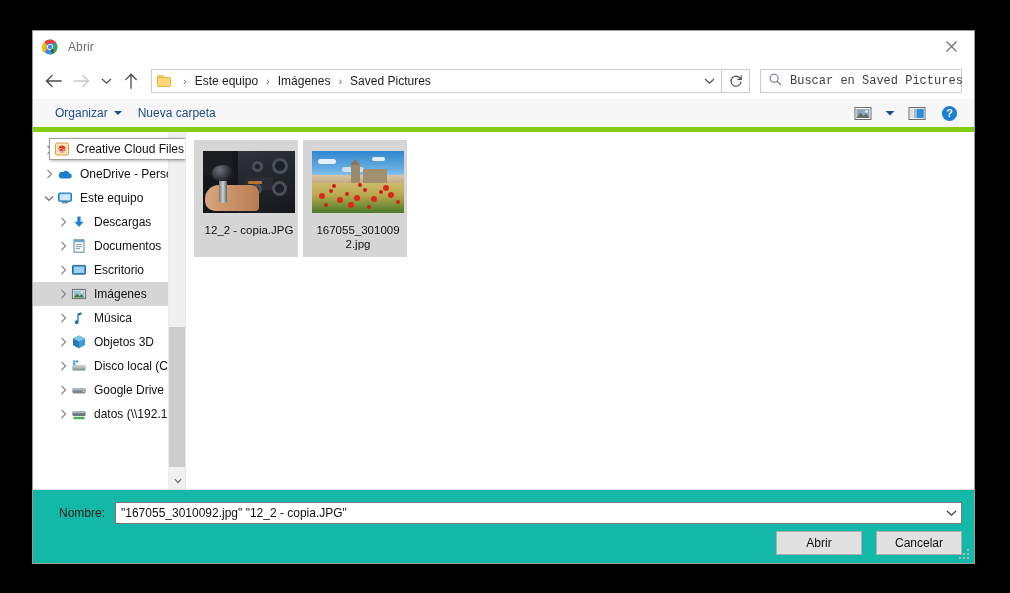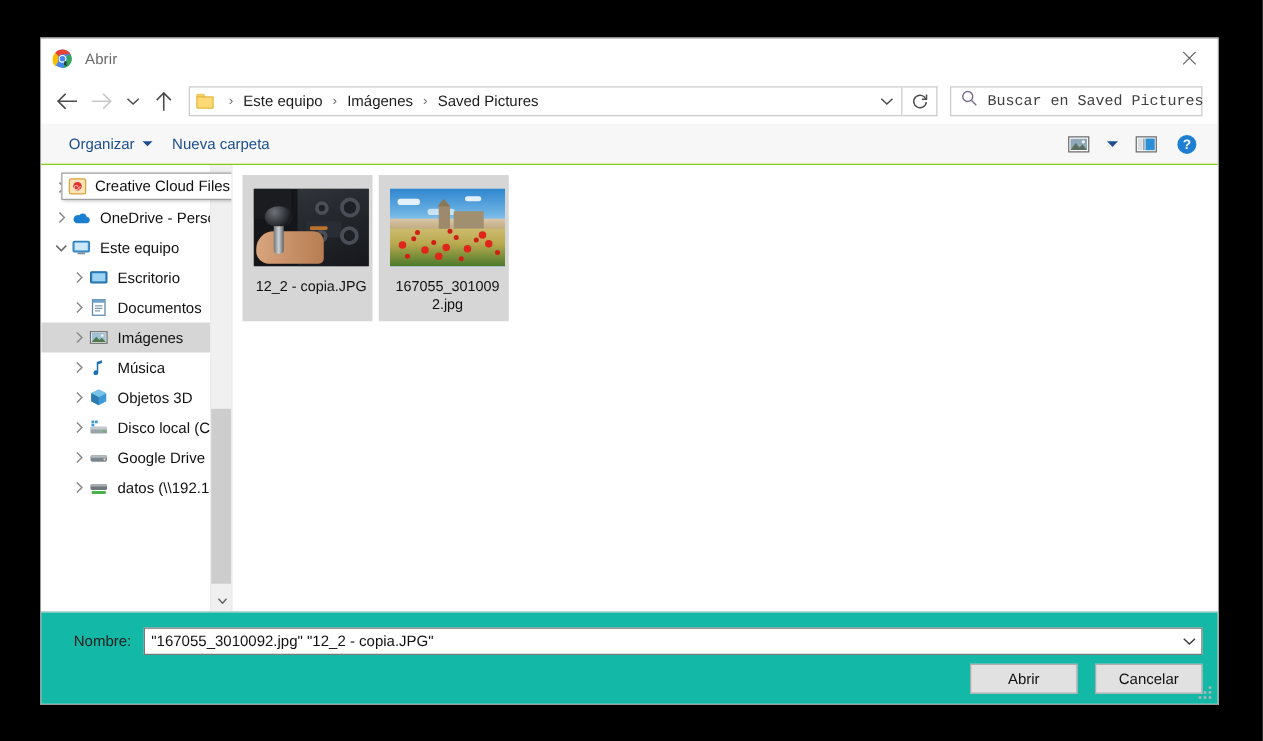--- a/index.html
+++ b/index.html
@@ -89,21 +89,21 @@
   .searchbox {
     width: 202px; height: 24px; margin-left: 10px; flex: 0 0 202px;
     border: 1px solid #cccccc; background: #fff;
     display: flex; align-items: center; padding-left: 8px;
   }
   .searchbox .ph { font-size: 12px; color: #404040; margin-left: 8px; white-space: nowrap; font-family: Liberation Mono, monospace; }
 
   
   .cmdbar {
     height: 33px; flex: 0 0 33px;
-    background: #f7f7f7; border-bottom: 1px solid #84cc16;
+    background: #f7f7f7; border-bottom: 5px solid #84cc16;
     display: flex; align-items: center; padding: 0 10px 0 14px;
   }
   .cmd-item {
     font-size: 12px; color: #1b4d8e; padding: 4px 8px; display: flex; align-items: center; gap: 6px;
     white-space: nowrap;
   }
   .cmd-item .tri { width: 0; height: 0; border-left: 4px solid transparent; border-right: 4px solid transparent; border-top: 4px solid #1b4d8e; }
   .cmd-spacer { flex: 1 1 auto; }
   .cmd-right { display: flex; align-items: center; gap: 2px; }
   .iconbtn { width: 30px; height: 26px; display:flex; align-items:center; justify-content:center; }
@@ -451,50 +451,63 @@
             <span class="ti-icon">
               <svg width="16" height="16" viewBox="0 0 16 16">
                   <rect x="1.5" y="3" width="13" height="8.4" rx="1" fill="#4aa3e0" stroke="#2e7fb8"></rect>
                   <rect x="2.8" y="4.2" width="10.4" height="6" fill="#cfe8f7"></rect>
                   <rect x="5" y="12" width="6" height="1.4" fill="#7f8a90"></rect>
                 </svg>
             </span>
             <span class="ti-label">Este equipo</span>
           </div>
 
-
           <div class="tree-item indent-2">
             <span class="chev">
               <svg width="7" height="10" viewBox="0 0 7 10">
                   <path d="M1.5 1 L5.5 5 L1.5 9" stroke="#8a8a8a" stroke-width="1.2" fill="none"></path>
                 </svg>
             </span>
             <span class="ti-icon">
               <svg width="16" height="16" viewBox="0 0 16 16">
-                  <rect x="1.5" y="3.4" width="13" height="8.8" rx="0.8" fill="#2f86c9" stroke="#226a9f"></rect>
-                  <rect x="2.8" y="4.6" width="10.4" height="6.4" fill="#9dd2f2"></rect>
-                </svg>
-            </span>
-            <span class="ti-label">Escritorio</span>
+                  <path d="M6.4 2.4h3.2v5.4h3L8 13 3.4 7.8h3z" fill="#1d7fd0"></path>
+                </svg>
+            </span>
+            <span class="ti-label">Descargas</span>
           </div>
 
           <div class="tree-item indent-2">
             <span class="chev">
               <svg width="7" height="10" viewBox="0 0 7 10">
                   <path d="M1.5 1 L5.5 5 L1.5 9" stroke="#8a8a8a" stroke-width="1.2" fill="none"></path>
                 </svg>
             </span>
             <span class="ti-icon">
               <svg width="16" height="16" viewBox="0 0 16 16">
                   <rect x="3" y="1.8" width="10" height="12.4" fill="#ffffff" stroke="#5b87ab"></rect>
                   <rect x="3" y="1.8" width="10" height="2.4" fill="#6fa3c8"></rect>
                   <path d="M5 6.6h6M5 8.6h6M5 10.6h4" stroke="#7f9bb0" stroke-width="1"></path>
                 </svg>
             </span>
             <span class="ti-label">Documentos</span>
+          </div>
+
+          <div class="tree-item indent-2">
+            <span class="chev">
+              <svg width="7" height="10" viewBox="0 0 7 10">
+                  <path d="M1.5 1 L5.5 5 L1.5 9" stroke="#8a8a8a" stroke-width="1.2" fill="none"></path>
+                </svg>
+            </span>
+            <span class="ti-icon">
+              <svg width="16" height="16" viewBox="0 0 16 16">
+                  <rect x="1.5" y="3.4" width="13" height="8.8" rx="0.8" fill="#2f86c9" stroke="#226a9f"></rect>
+                  <rect x="2.8" y="4.6" width="10.4" height="6.4" fill="#9dd2f2"></rect>
+                </svg>
+            </span>
+            <span class="ti-label">Escritorio</span>
           </div>
 
           <div class="tree-item indent-2 selected">
             <span class="chev">
               <svg width="7" height="10" viewBox="0 0 7 10">
                   <path d="M1.5 1 L5.5 5 L1.5 9" stroke="#8a8a8a" stroke-width="1.2" fill="none"></path>
                 </svg>
             </span>
             <span class="ti-icon">
               <svg width="16" height="16" viewBox="0 0 16 16">

